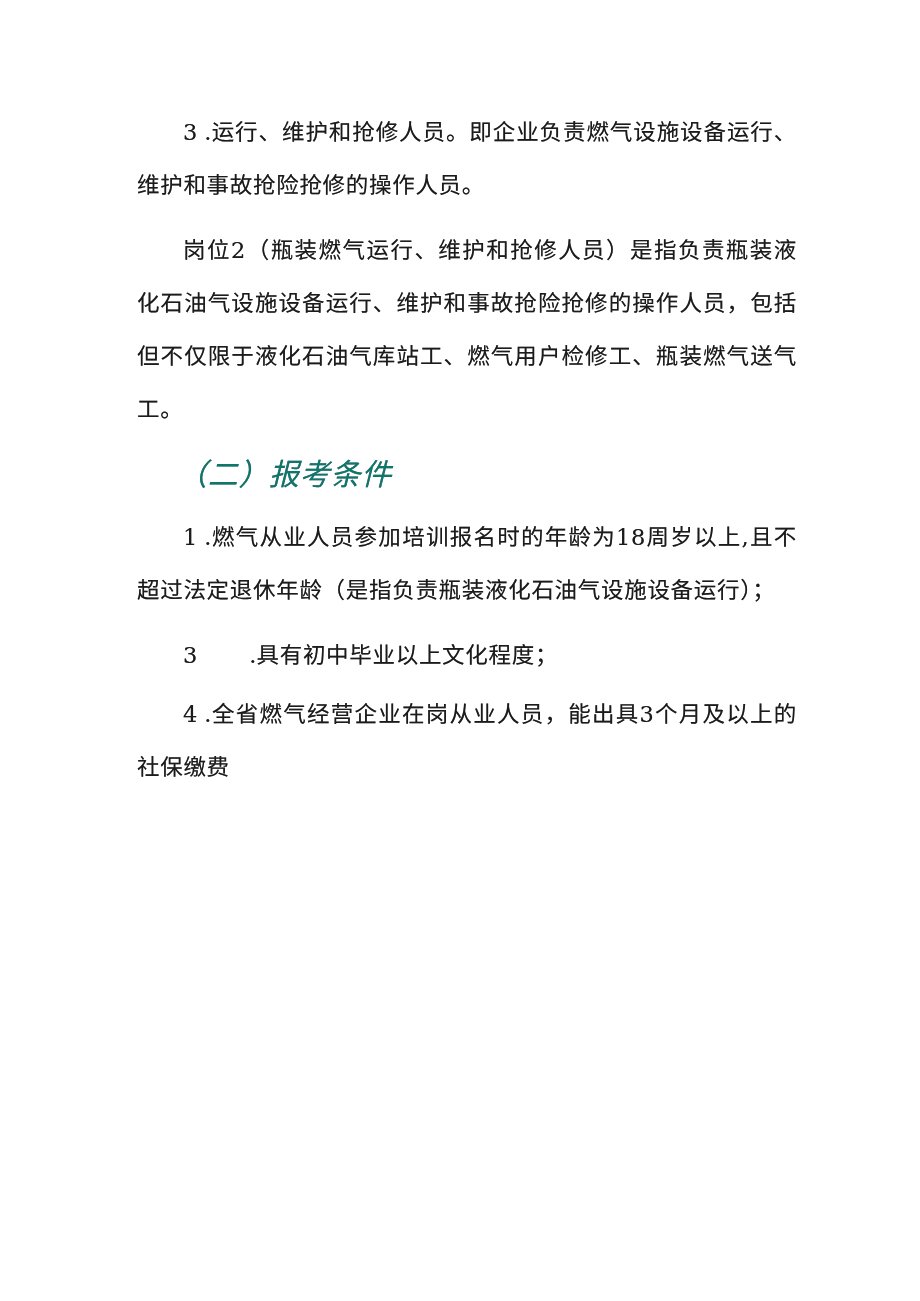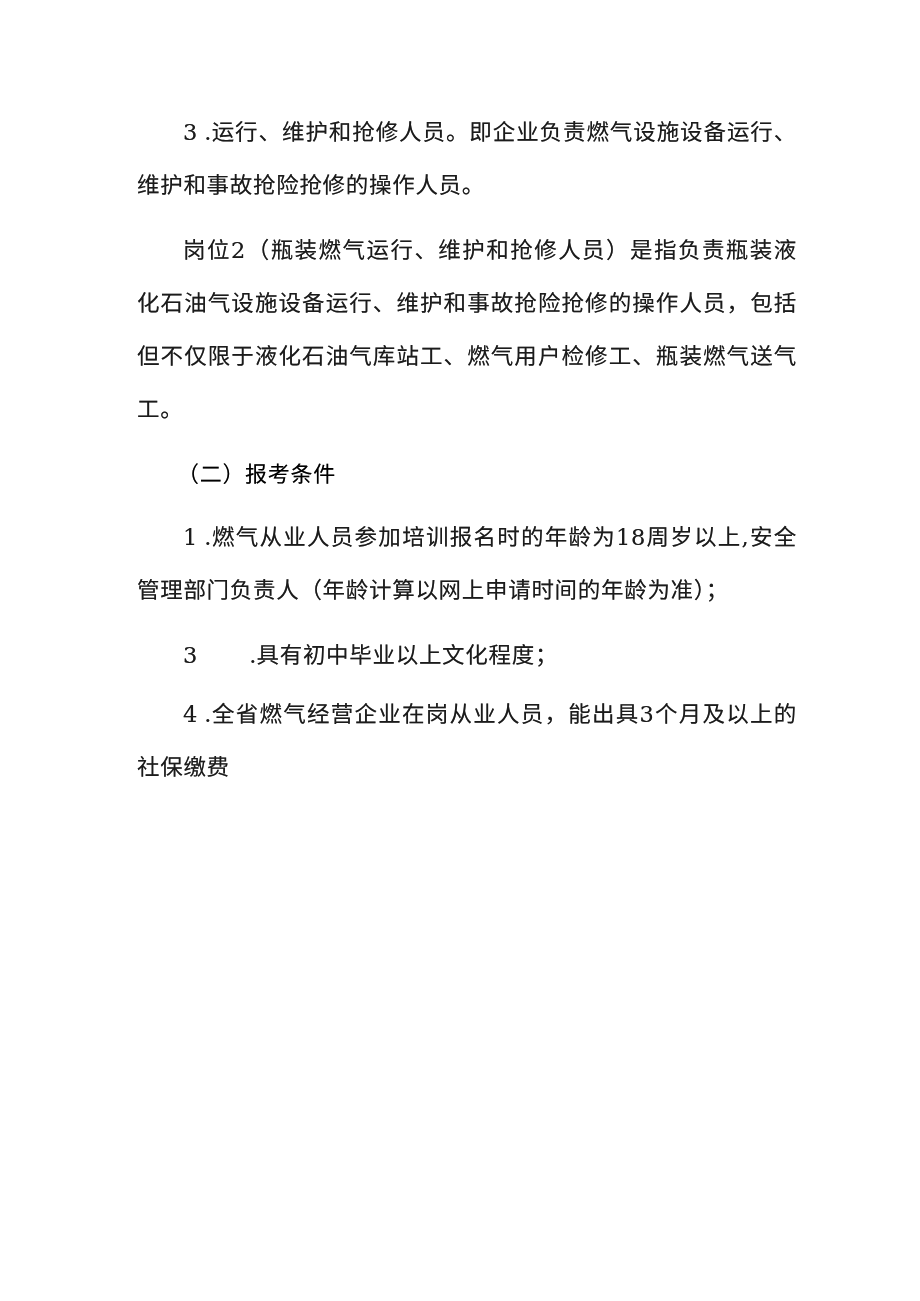--- a/index.html
+++ b/index.html
@@ -45,26 +45,27 @@
   .para,
   .heading {
     font-weight: 400;
     text-shadow: 0 0 0.35px rgba(27,27,27,0.55);
   }
 
   
   .heading {
     margin: 0;
     padding: 0;
-    font-size: 22px;
+    font-size: 30px;
     line-height: 53px;
-    color: #000000;
+    color: #0f766e;
     text-align: left;
     text-indent: 40px;
     letter-spacing: 0.7px;
+    font-style: italic;
   }
 
   
   .num {
     font-family: "DejaVu Serif", "Liberation Serif", serif;
     letter-spacing: 0;
   }
 
   
   .wide-gap {
@@ -101,21 +102,21 @@
 
     <div class="spacer-sm"></div>
 
 
     <div class="spacer-sm"></div>
 
     <p class="heading">（二）报考条件</p>
 
     <div class="spacer-md"></div>
 
-    <p class="para"><span class="num">1</span><span class="thin-gap"></span><span class="num">.</span><span>燃气从业人员参加培训报名时的年龄为18周岁以上,安全管理部门负责人（年龄计算以网上申请时间的年龄为准）；</span></p>
+    <p class="para"><span class="num">1</span><span class="thin-gap"></span><span class="num">.</span><span>燃气从业人员参加培训报名时的年龄为18周岁以上,且不超过法定退休年龄（是指负责瓶装液化石油气设施设备运行）；</span></p>
 
     <div class="spacer-sm"></div>
 
 
     <div class="spacer-sm"></div>
 
     <p class="para"><span class="num">3</span><span class="wide-gap"></span><span class="num">.</span><span>具有初中毕业以上文化程度；</span></p>
 
     <div class="spacer-sm"></div>
 

